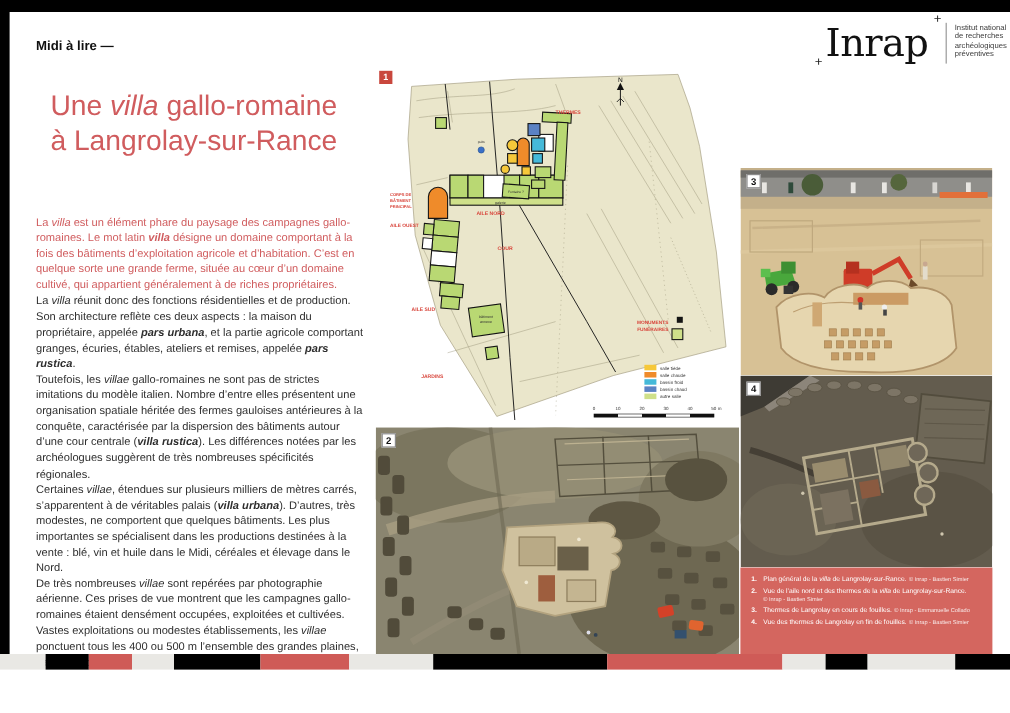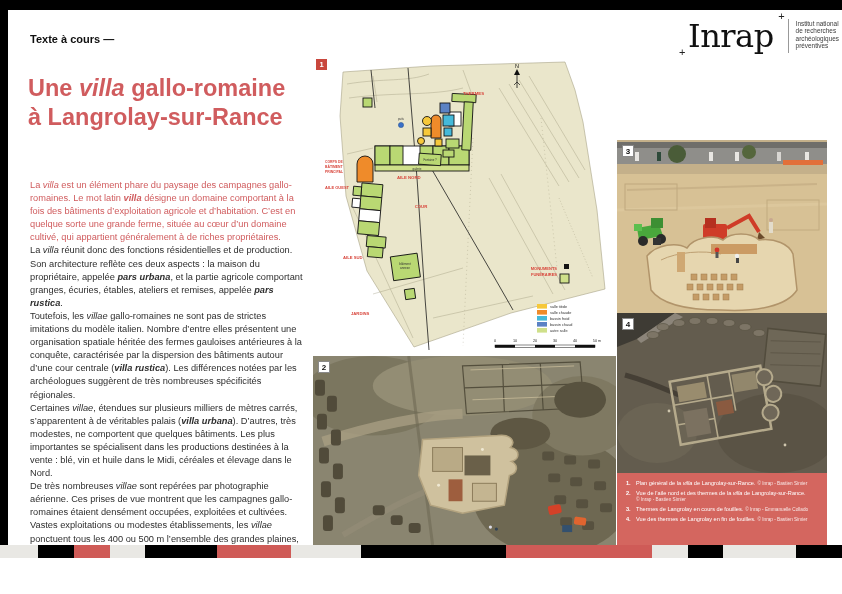--- a/index.html
+++ b/index.html
@@ -16,22 +16,22 @@
   .logo{left:688px;top:17px;display:flex;align-items:flex-start;}
   .logo-word-wrap{position:relative;margin-right:14px;}
   .logo-word{font-family:"DejaVu Serif",serif;font-size:32px;color:#111;letter-spacing:-0.5px;}
   .plus{position:absolute;font-size:11px;color:#222;font-weight:normal;}
   .plus-tr{right:-11px;top:-7px;}
   .plus-bl{left:-9px;bottom:-3px;}
   .logo-divider{width:1px;height:34px;background:#999;margin:2px 7px 0 0;}
   .logo-tagline{padding-top:3px;}
   .tag-line{font-size:6.4px;line-height:7.4px;color:#3a3a3a;}
   
-  .title{left:28px;top:74px;width:285px;margin:0;font-size:23.5px;line-height:29px;
-         font-weight:bold;color:#d05c5e;}
+  .title{left:42px;top:74px;width:285px;margin:0;font-size:23.5px;line-height:29px;
+         font-weight:normal;color:#d05c5e;}
   .article{left:30px;top:179px;width:273px;font-size:9.25px;line-height:13.1px;}
   .para{margin:0;}
   .para.red{color:#d05c5e;}
   .para.black{color:#2e2e2e;}
   .seg-i{font-style:italic;}
   .seg-bi{font-weight:bold;font-style:italic;}
   
   .fig{position:absolute;overflow:hidden;}
   .fig-plan{left:313px;top:58px;width:300px;height:298px;}
   .fig-photo2{left:313px;top:356px;width:303px;height:189px;}
@@ -53,21 +53,21 @@
   .plan-tiny{fill:#333;font-family:"Liberation Sans",sans-serif;}
 </style>
 </head>
 <body>
 
 <div class="page">
 
   <div class="abs topbar"></div>
   <div class="abs leftbar"></div>
 
-  <div class="abs doc-label">Texte à cours —</div>
+  <div class="abs doc-label">Midi à lire —</div>
 
   <div class="abs logo">
     <div class="logo-word-wrap">
       <span class="plus plus-tr">+</span>
       <span class="plus plus-bl">+</span>
       <span class="logo-word">Inrap</span>
     </div>
     <div class="logo-divider"></div>
     <div class="logo-tagline">
 

